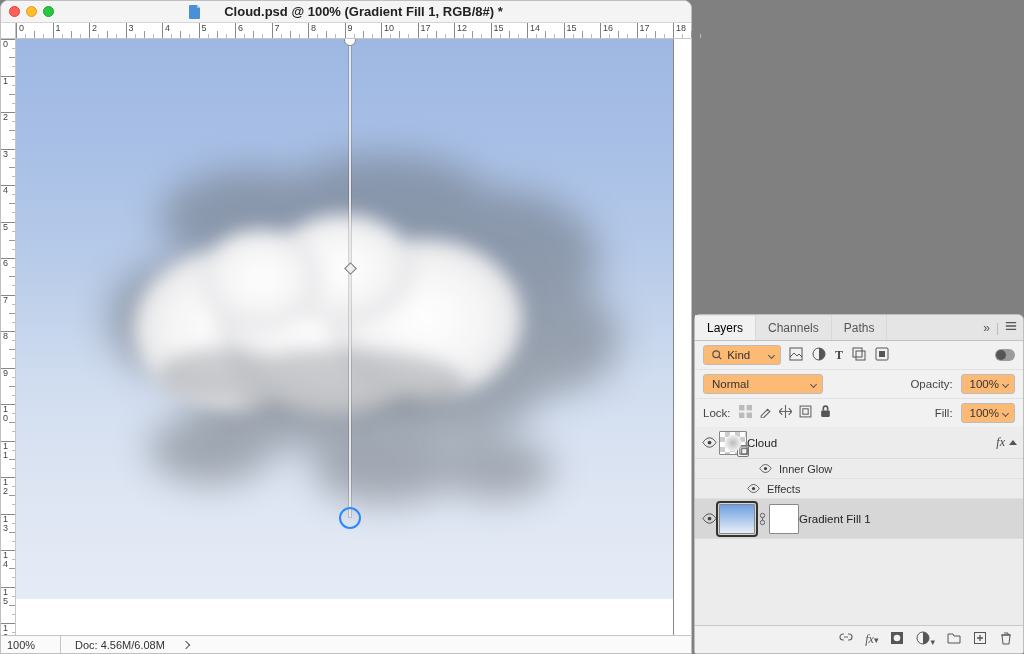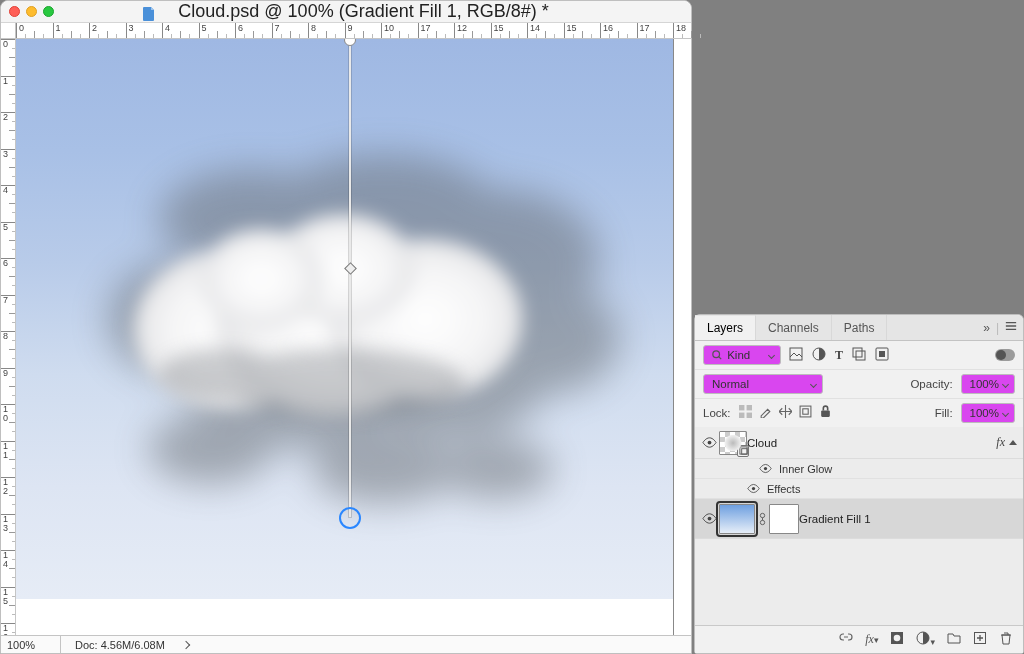--- a/index.html
+++ b/index.html
@@ -42,22 +42,22 @@
     display:inline-block;
   }
   .traffic .close-btn { background:#ff5f57; border:1px solid #e14138; }
   .traffic .min-btn   { background:#febc2e; border:1px solid #dfa023; }
   .traffic .max-btn   { background:#28c840; border:1px solid #1ba52f; }
   .title-center {
     position:absolute; left:0; right:0; top:0; bottom:0;
     display:flex; align-items:center; justify-content:center;
     gap:23px;
     pointer-events:none;
-    font-size:18px;
-    font-weight:400;
+    font-size:13px;
+    font-weight:700;
   }
   .file-icon {
     width:12px; height:14px;
     display:inline-block;
   }
   
   .hruler {
     height:16px; flex:0 0 16px;
     position:relative;
     border-bottom:1px solid #c5c5c5;
@@ -233,21 +233,21 @@
   .ptab-spacer { flex:1; }
   .panel-menu-icons { display:flex; gap:6px; align-items:center; color:#555;}
   .panel-row {
     display:flex; align-items:center;
     padding:4px 8px; gap:8px;
     border-bottom:1px solid #e1e1e1;
     min-height:26px;
   }
   .panel-row.noborder { border-bottom:none;}
   .sel {
-    background:#d946ef;
+    background:#fdba74;
     border:1px solid #bcbcbc;
     border-radius:3px;
     height:20px;
     display:inline-flex; align-items:center;
     padding:0 6px 0 8px;
     font-size:11.5px;
     min-width:70px;
     justify-content:space-between;
   }
   .sel .chev {

